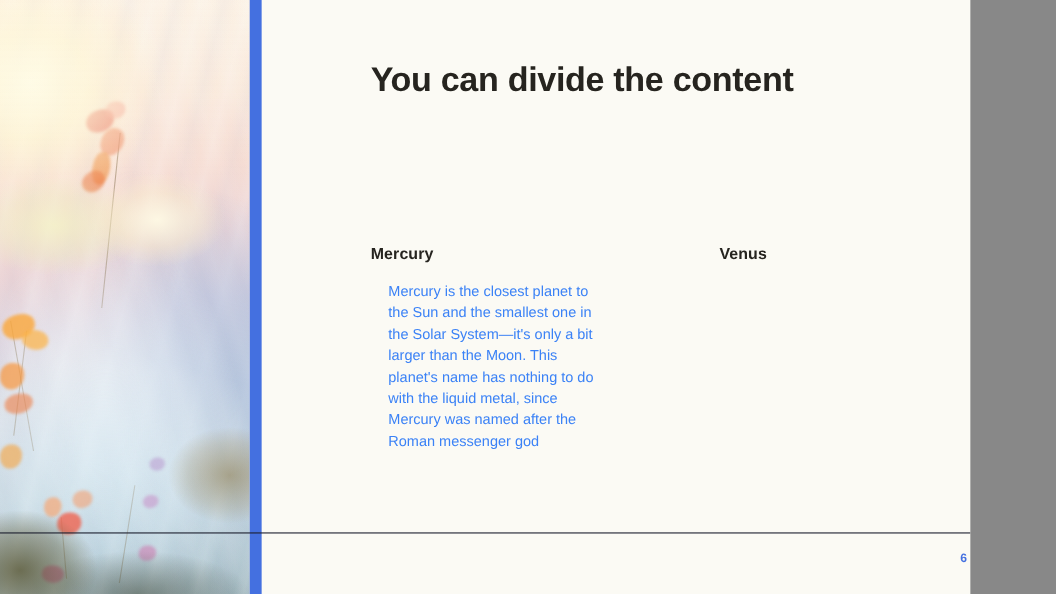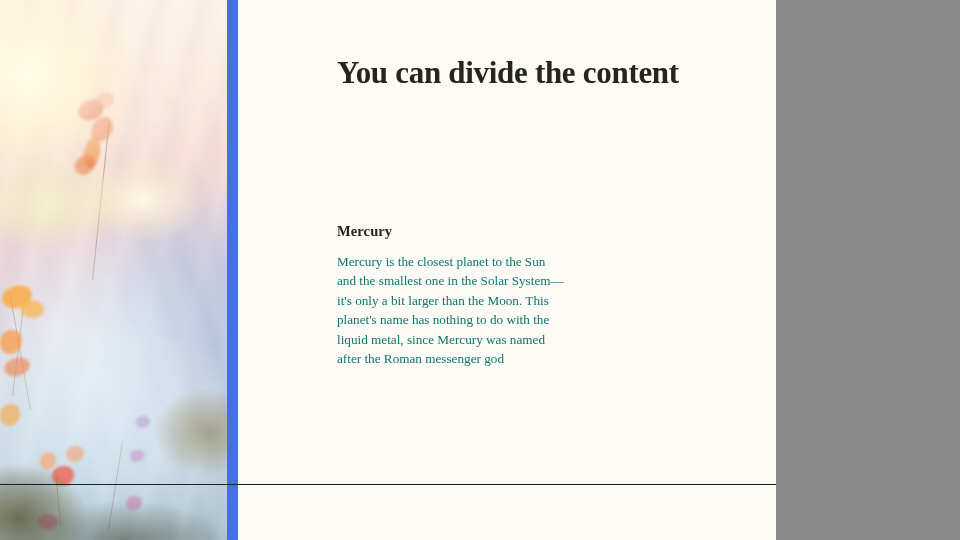--- a/index.html
+++ b/index.html
@@ -2,25 +2,25 @@
 <html><head>
 <meta charset="utf-8">
 <style>
   html, body {
     margin: 0;
     padding: 0;
     background: #888;
   }
   .slide {
     position: relative;
-    width: 776px;
+    width: 882px;
     height: 540px;
     overflow: hidden;
     background: #FBFAF4;
-    font-family: Liberation Serif, serif;
+    font-family: Liberation Sans, sans-serif;
   }
 
   
   .photo-panel {
     position: absolute;
     left: 0; top: 0;
     width: 227px;
     height: 540px;
     overflow: hidden;
     background: #F6E9DC;
@@ -199,22 +199,22 @@
   .col-heading {
     font-size: 14.5px;
     font-weight: bold;
     color: #26241F;
     margin: 0 0 12px 0;
     letter-spacing: 0.1px;
   }
   .col-body {
     font-size: 13.2px;
     line-height: 19.4px;
-    color: #0f766e;
-    margin: 0;
+    color: #3b82f6;
+    margin: 16px;
   }
 
   .footer-rule {
     position: absolute;
     left: 0;
     top: 484px;
     width: 960px;
     height: 1px;
     background: #1C1F2E;
   }
@@ -276,20 +276,21 @@
 
   <div class="content">
     <div class="slide-title">You can divide the content</div>
 
     <div class="columns">
       <div class="col">
         <h3 class="col-heading">Mercury</h3>
         <p class="col-body">Mercury is the closest planet to the Sun and the smallest one in the Solar System—it's only a bit larger than the Moon. This planet's name has nothing to do with the liquid metal, since Mercury was named after the Roman messenger god</p>
       </div>
       <div class="col">
+        <h3 class="col-heading">Venus</h3>
       </div>
     </div>
   </div>
 
   <div class="footer-rule"></div>
   <div class="page-number">6</div>
 
 </div>
 
 </body></html>

